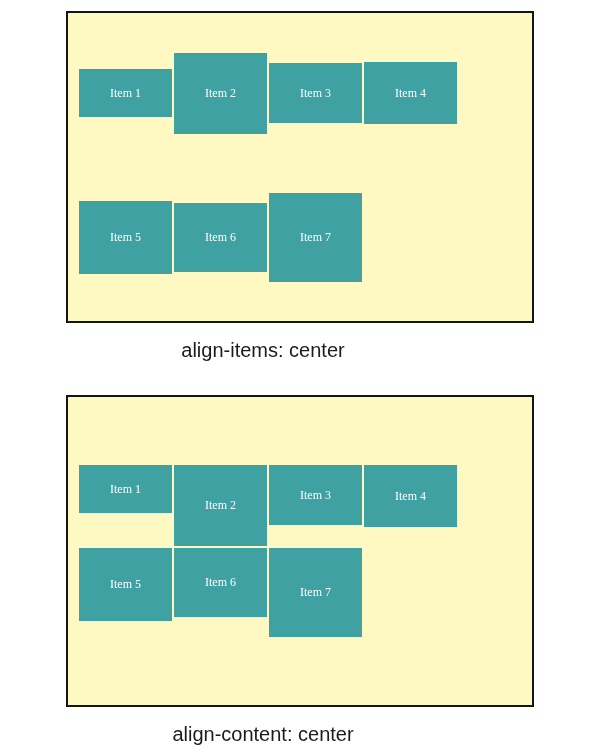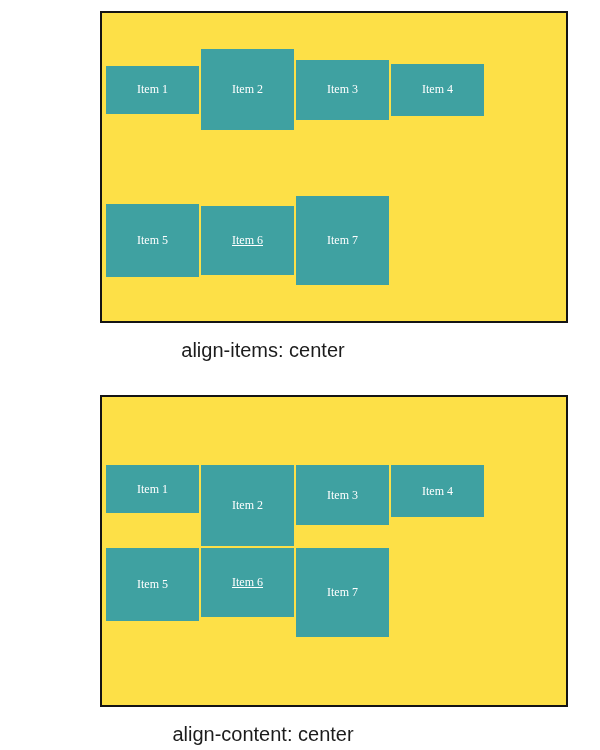--- a/index.html
+++ b/index.html
@@ -13,26 +13,26 @@
     font-family: "Liberation Sans", sans-serif;
     overflow: hidden;
   }
   .figure-stack {
     width: 600px;
   }
   .demo-container {
     box-sizing: border-box;
     width: 468px;
     height: 312px;
-    margin-left: 100px;
+    margin-left: 66px;
     border: 2px solid var(--container-border, #141414);
-    background: #fde047;
+    background: #fef9c3;
     display: flex;
     flex-wrap: wrap;
-    padding: 3px;
+    padding: 10px;
     align-content: stretch;
   }
   .demo-container.mode-align-items {
     margin-top: 11px;
     align-items: center;
   }
   .demo-container.mode-align-content {
     align-content: center;
     align-items: flex-start;
   }
@@ -45,23 +45,23 @@
     font-family: "Liberation Serif", serif;
     font-size: 12px;
     display: flex;
     align-items: center;
     justify-content: center;
     text-align: center;
   }
   .h-item1 { height: 48px; }
   .h-item2 { height: 81px; }
   .h-item3 { height: 60px; }
-  .h-item4 { height: 52px; }
+  .h-item4 { height: 62px; }
   .h-item5 { height: 73px; text-align: center; }
-  .h-item6 { height: 69px; text-decoration: underline; }
+  .h-item6 { height: 69px; }
   .h-item7 { height: 89px; }
   .caption {
     width: 526px;
     margin: 12px 0 30px 0;
     text-align: center;
     font-size: 20px;
     line-height: 30px;
     color: var(--caption-text, #1C1C1C);
   }
   .caption.last {

